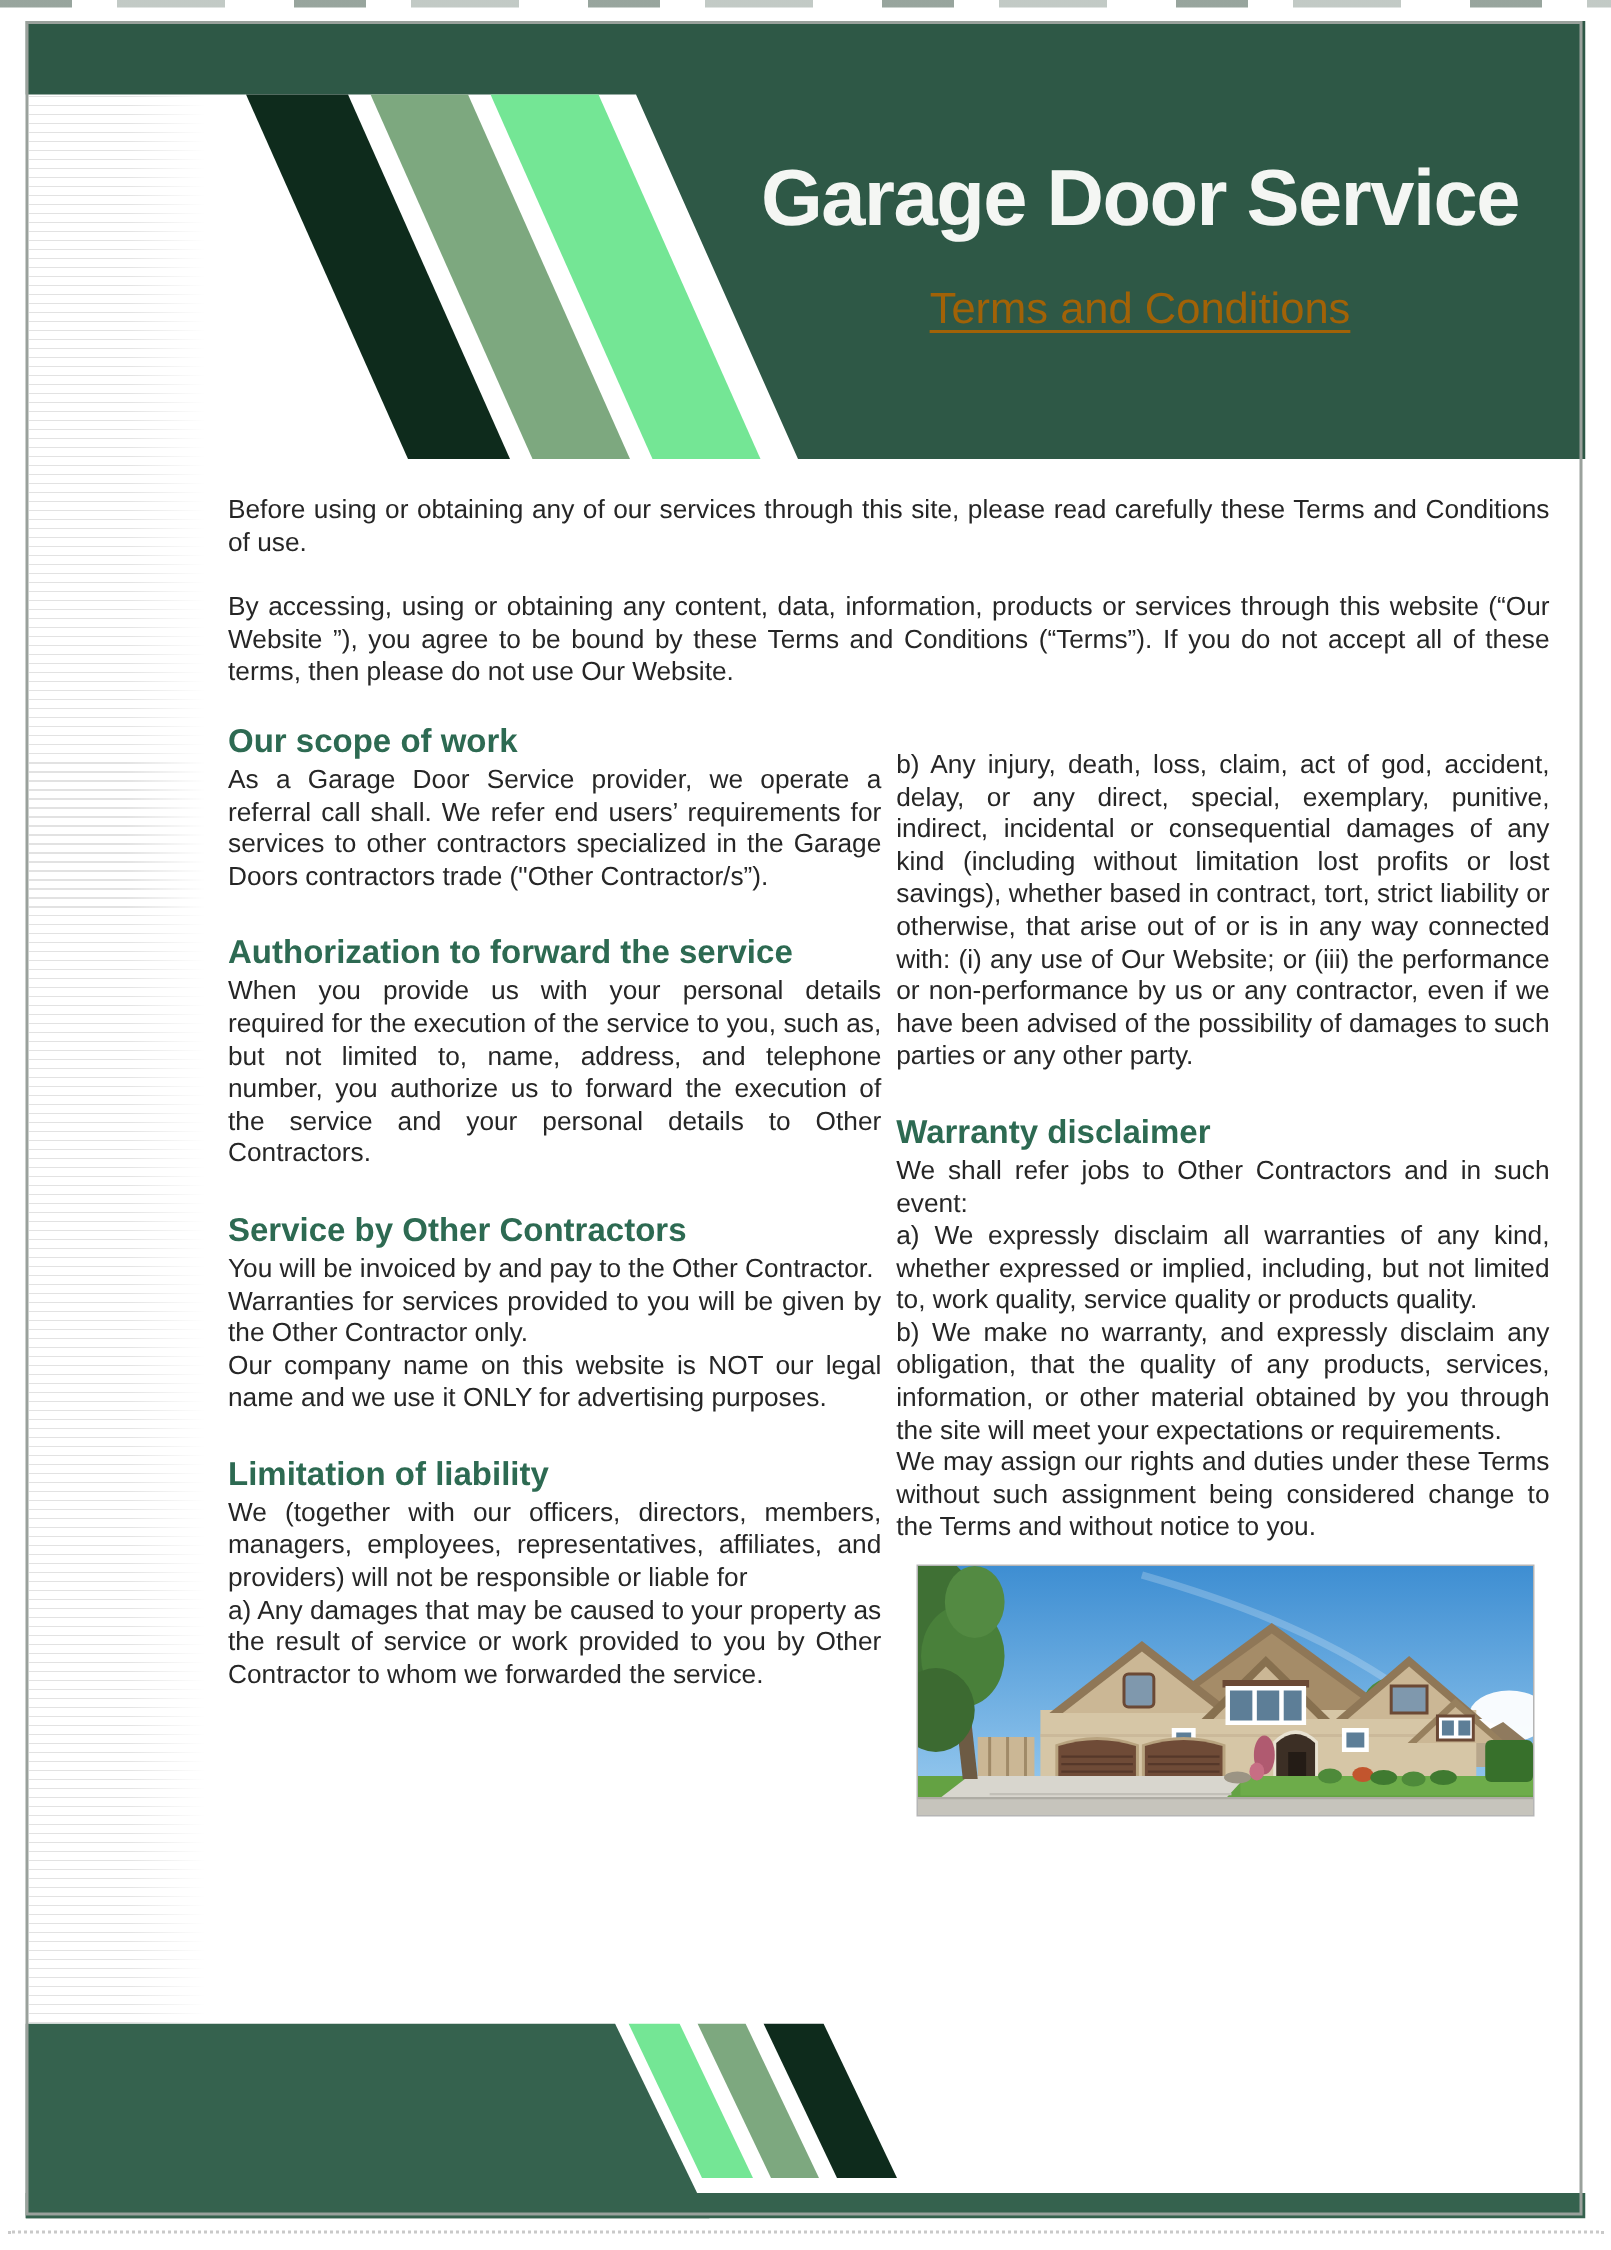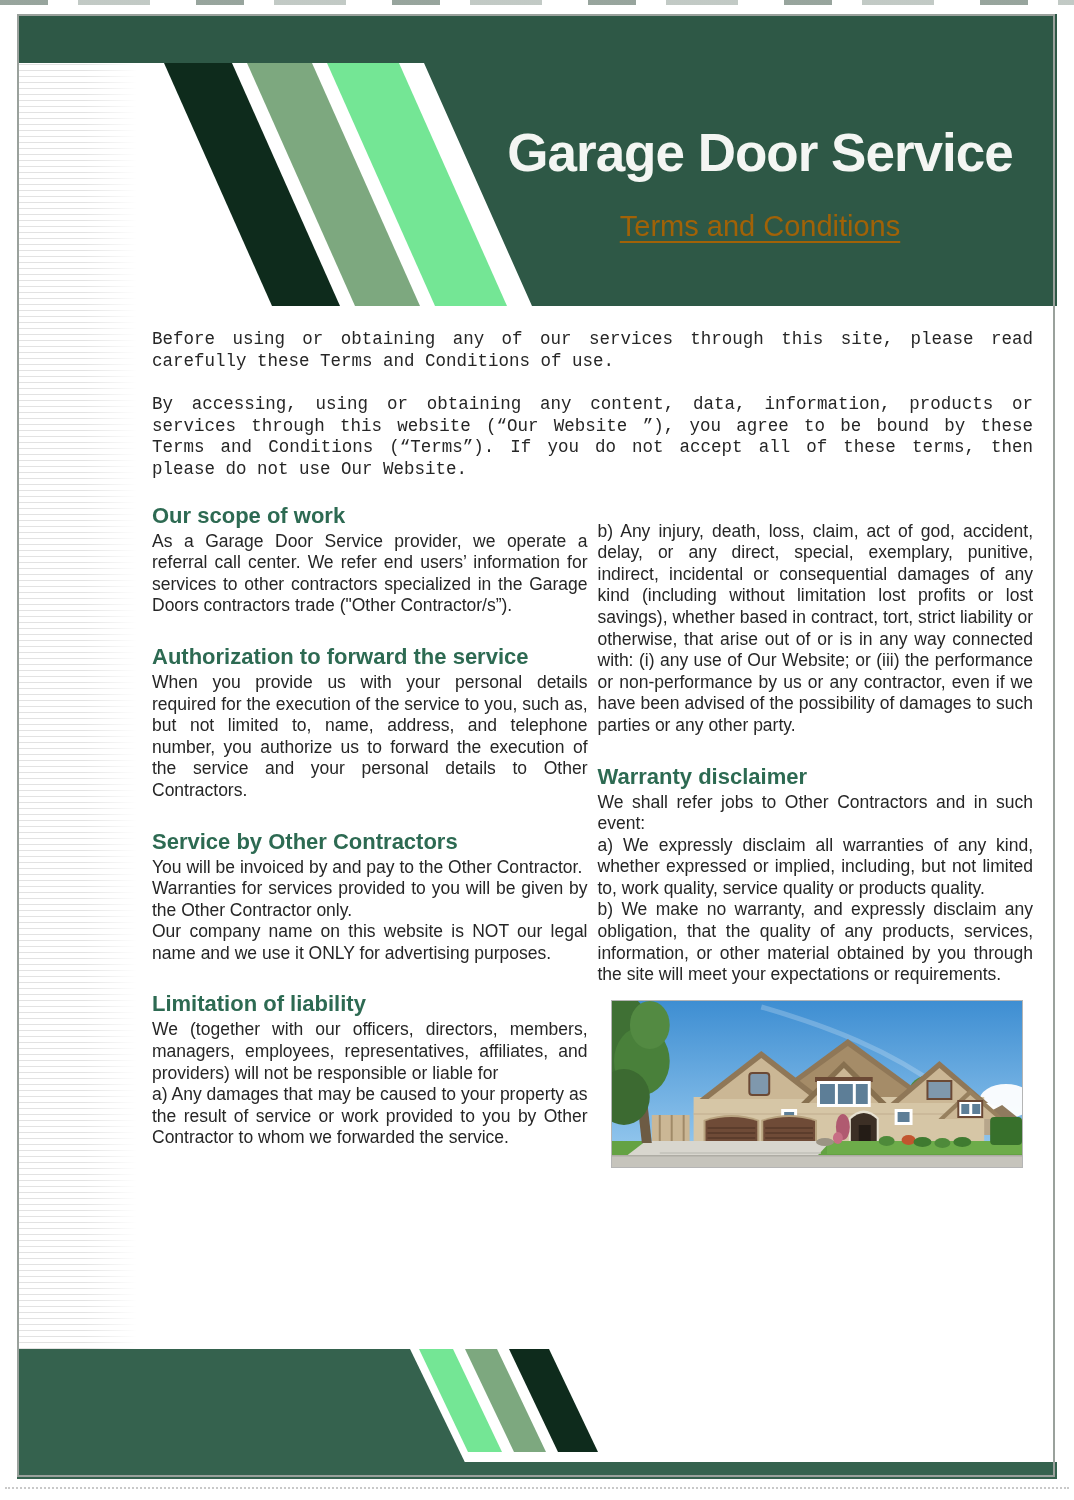--- a/index.html
+++ b/index.html
@@ -15,32 +15,32 @@
       rgba(34,62,46,.5) 78px 150px, transparent 150px 196px);
   }
   
   .texture {
     position:absolute; left:19px; top:64px; width:118px; height:1286px; z-index:1;
     background:repeating-linear-gradient(to bottom, #e2e2e2 0 1px, transparent 1px 6px);
     -webkit-mask-image:linear-gradient(to right, #000 55%, transparent 100%);
     mask-image:linear-gradient(to right, #000 55%, transparent 100%);
   }
   .header-svg { position:absolute; left:17px; top:14px; width:1040px; height:292px; z-index:2; display:block; }
-  .header-text { position:absolute; left:470px; top:124px; width:580px; text-align:center; z-index:3; }
+  .header-text { position:absolute; left:470px; top:104px; width:580px; text-align:center; z-index:3; }
   .title { font-size:53px; font-weight:bold; letter-spacing:-1px; color:#f4f6f3; line-height:1.1; }
   .subtitle {
     display:inline-block; margin-top:10px; font-size:29px; color:#a16207;
     text-decoration:underline; text-underline-offset:5px; text-decoration-thickness:2px;
   }
   .content {
     position:absolute; left:152px; top:329px; width:881px; z-index:2;
     font-size:17.5px; line-height:21.6px; color:#262626; text-align:justify;
   }
   .content p { margin:0; }
-  p.intro { margin-bottom:22px;font-family:Liberation Mono, monospace; }
+  p.intro { margin-bottom:22px; }
   .columns { display:flex; gap:10px; margin-top:19px; }
   .col { flex:1; min-width:0; }
   .col h3 {
     font-size:22px; line-height:25px; color:#2d6a52; font-weight:bold;
     margin:27px 0 3px 0; text-align:left;
   }
   .col > h3:first-child { margin-top:0; }
   .col-right { padding-top:18px; }
   .gap-top { margin-top:22px; }
   .photo-frame {
@@ -76,21 +76,21 @@
   </div>
 
   <div class="content">
     <p class="intro">Before using or obtaining any of our services through this site, please read carefully these Terms and Conditions of use.</p>
     <p class="intro">By accessing, using or obtaining any content, data, information, products or services through this website (“Our Website ”), you agree to be bound by these Terms and Conditions (“Terms”). If you do not accept all of these terms, then please do not use Our Website.</p>
 
     <div class="columns">
 
       <div class="col">
         <h3>Our scope of work</h3>
-        <p>As a Garage Door Service provider, we operate a referral call center. We refer end users’ information for services to other contractors specialized in the Garage Doors contractors trade ("Other Contractor/s”).</p>
+        <p>As a Garage Door Service provider, we operate a referral call shall. We refer end users’ requirements for services to other contractors specialized in the Garage Doors contractors trade ("Other Contractor/s”).</p>
 
         <h3>Authorization to forward the service</h3>
         <p>When you provide us with your personal details required for the execution of the service to you, such as, but not limited to, name, address, and telephone number, you authorize us to forward the execution of the service and your personal details to Other Contractors.</p>
 
         <h3>Service by Other Contractors</h3>
         <p>You will be invoiced by and pay to the Other Contractor.</p>
         <p>Warranties for services provided to you will be given by the Other Contractor only.</p>
         <p class="gap-top">Our company name on this website is NOT our legal name and we use it ONLY for advertising purposes.</p>
 
         <h3>Limitation of liability</h3>
@@ -99,20 +99,21 @@
       </div>
 
       <div class="col col-right">
         <p>b) Any injury, death, loss, claim, act of god, accident, delay, or any direct, special, exemplary, punitive, indirect, incidental or consequential damages of any kind (including without limitation lost profits or lost savings), whether based in contract, tort, strict liability or otherwise, that arise out of or is in any way connected with: (i) any use of Our Website; or (iii) the performance or non-performance by us or any contractor, even if we have been advised of the possibility of damages to such parties or any other party.</p>
 
         <h3>Warranty disclaimer</h3>
         <p>We shall refer jobs to Other Contractors and in such event:</p>
         <p>a) We expressly disclaim all warranties of any kind, whether expressed or implied, including, but not limited to, work quality, service quality or products quality.</p>
         <p>b) We make no warranty, and expressly disclaim any obligation, that the quality of any products, services, information, or other material obtained by you through the site will meet your expectations or requirements.</p>
 
+        <p>We may assign our rights and duties under these Terms without such assignment being considered change to the Terms and without notice to you.</p>
 
         <div class="photo-frame" role="img" aria-label="Luxury stone house with two brown garage doors, green lawn and blue sky">
           <svg viewBox="0 0 412 166" preserveAspectRatio="none" aria-hidden="true">
             <defs>
               <linearGradient id="sky" x1="0" y1="0" x2="0" y2="1">
                 <stop offset="0" stop-color="#3e8ed2"></stop>
                 <stop offset="1" stop-color="#8fc4ec"></stop>
               </linearGradient>
             </defs>
             <rect x="0" y="0" width="412" height="166" fill="#cfcdc5"></rect>

